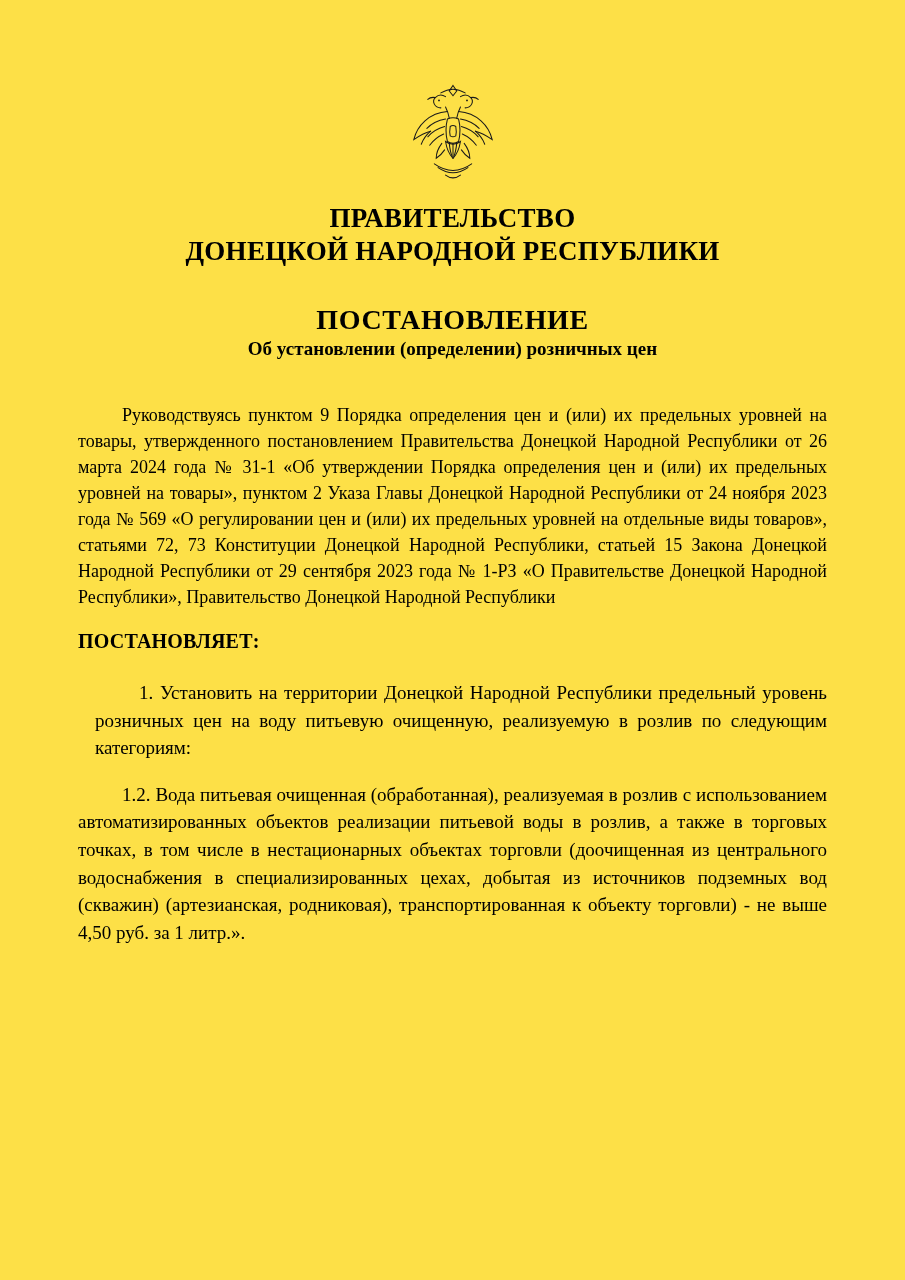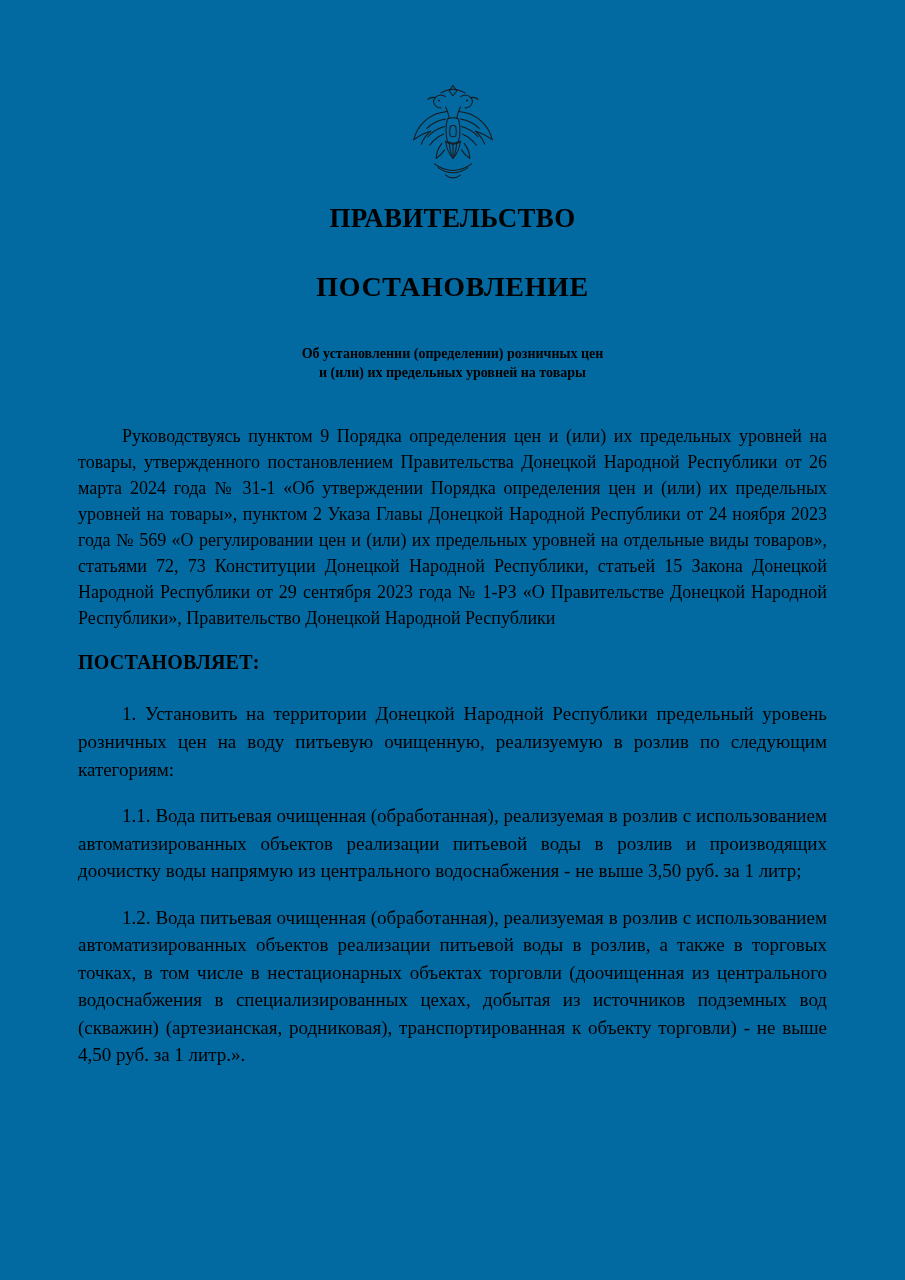--- a/index.html
+++ b/index.html
@@ -12,21 +12,21 @@
     font-family: "Liberation Serif", "DejaVu Serif", serif;
     color: #000000;
     -webkit-font-smoothing: antialiased;
   }
   .page {
     position: relative;
     width: 905px;
     min-height: 1280px;
     box-sizing: border-box;
     padding: 60px 78px 40px 78px;
-    background: #0369a1;
+    background: #fde047;
   }
   
   .emblem-wrap {
     display: flex;
     justify-content: center;
     align-items: flex-start;
     margin-top: 18px;
     margin-bottom: 10px;
   }
   .emblem {
@@ -54,23 +54,22 @@
   }
   .doc-number {
     text-align: center;
     font-weight: bold;
     font-size: 19px;
     margin-top: 40px;
   }
   .doc-subject {
     text-align: center;
     font-weight: bold;
-    font-size: 14px;
+    font-size: 19px;
     line-height: 1.35;
-    margin-top: 42px;
   }
   .doc-subject .sline {
     display: block;
   }
   
   .preamble {
     margin-top: 40px;
     font-size: 18px;
     line-height: 1.45;
     text-align: justify;
@@ -86,20 +85,21 @@
   .clause {
     margin-top: 0;
     font-size: 19px;
     line-height: 1.45;
     text-align: justify;
     text-align-last: left;
     text-indent: 44px;
   }
   .clause.first {
     margin-top: 26px;
+    margin-left: 17px;
   }
   .clause.tight {
     margin-top: 0;
   }
   .clause-last {
     text-align-last: left;
   }
 </style>
 </head>
 <body>
@@ -149,33 +149,32 @@
 
         <path d="M40 92 q20 14 40 0"></path>
         <path d="M44 96 q16 11 32 0"></path>
         <path d="M52 104 q8 6 16 0"></path>
       </g>
     </svg>
   </div>
 
   <div class="gov-title">
     <span>ПРАВИТЕЛЬСТВО</span>
+    <span class="line2">ДОНЕЦКОЙ НАРОДНОЙ РЕСПУБЛИКИ</span>
   </div>
 
   <div class="doc-type">ПОСТАНОВЛЕНИЕ</div>
 
 
   <div class="doc-subject">
     <span class="sline">Об установлении (определении) розничных цен</span>
-    <span class="sline">и (или) их предельных уровней на товары</span>
   </div>
 
   <p class="preamble">Руководствуясь пунктом 9 Порядка определения цен и (или) их предельных уровней на товары, утвержденного постановлением Правительства Донецкой Народной Республики от 26 марта 2024 года № 31-1 «Об утверждении Порядка определения цен и (или) их предельных уровней на товары», пунктом 2 Указа Главы Донецкой Народной Республики от 24 ноября 2023 года № 569 «О регулировании цен и (или) их предельных уровней на отдельные виды товаров», статьями 72, 73 Конституции Донецкой Народной Республики, статьей 15 Закона Донецкой Народной Республики от 29 сентября 2023 года № 1-РЗ «О Правительстве Донецкой Народной Республики», Правительство Донецкой Народной Республики</p>
 
   <p class="resolves">ПОСТАНОВЛЯЕТ:</p>
 
   <p class="clause first">1. Установить на территории Донецкой Народной Республики предельный уровень розничных цен на воду питьевую очищенную, реализуемую в розлив по следующим категориям:</p>
 
-  <p class="clause tight">1.1. Вода питьевая очищенная (обработанная), реализуемая в розлив с использованием автоматизированных объектов реализации питьевой воды в розлив и производящих доочистку воды напрямую из центрального водоснабжения - не выше 3,50 руб. за 1 литр;</p>
 
   <p class="clause tight clause-last">1.2. Вода питьевая очищенная (обработанная), реализуемая в розлив с использованием автоматизированных объектов реализации питьевой воды в розлив, а также в торговых точках, в том числе в нестационарных объектах торговли (доочищенная из центрального водоснабжения в специализированных цехах, добытая из источников подземных вод (скважин) (артезианская, родниковая), транспортированная к объекту торговли) - не выше 4,50 руб. за 1 литр.».</p>
 
 </div>
 
 </body></html>

